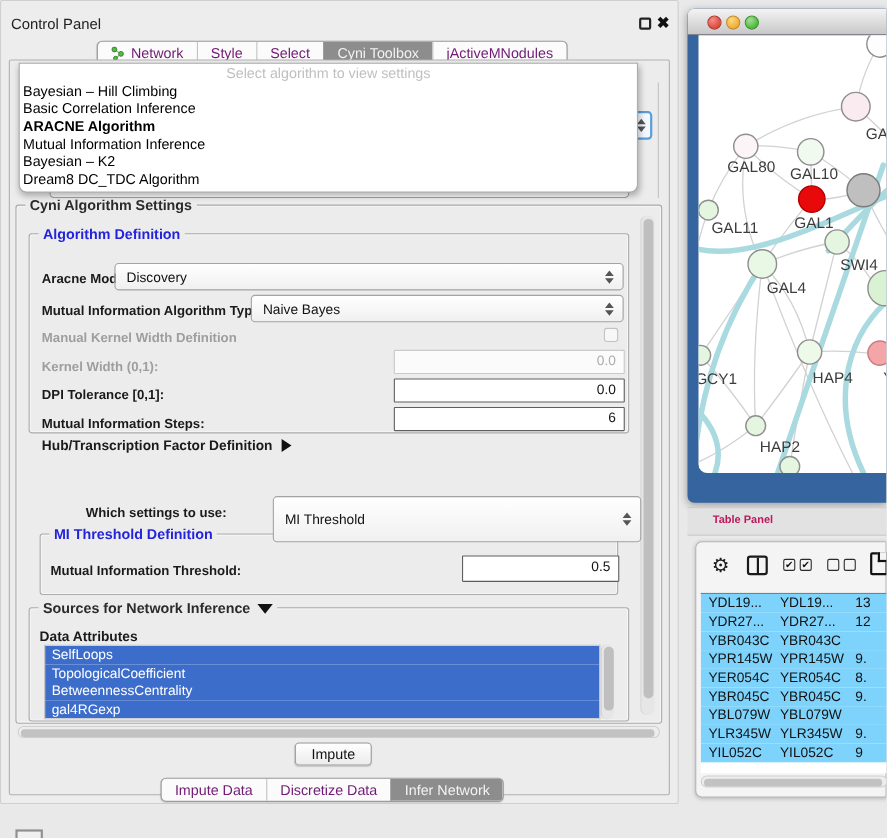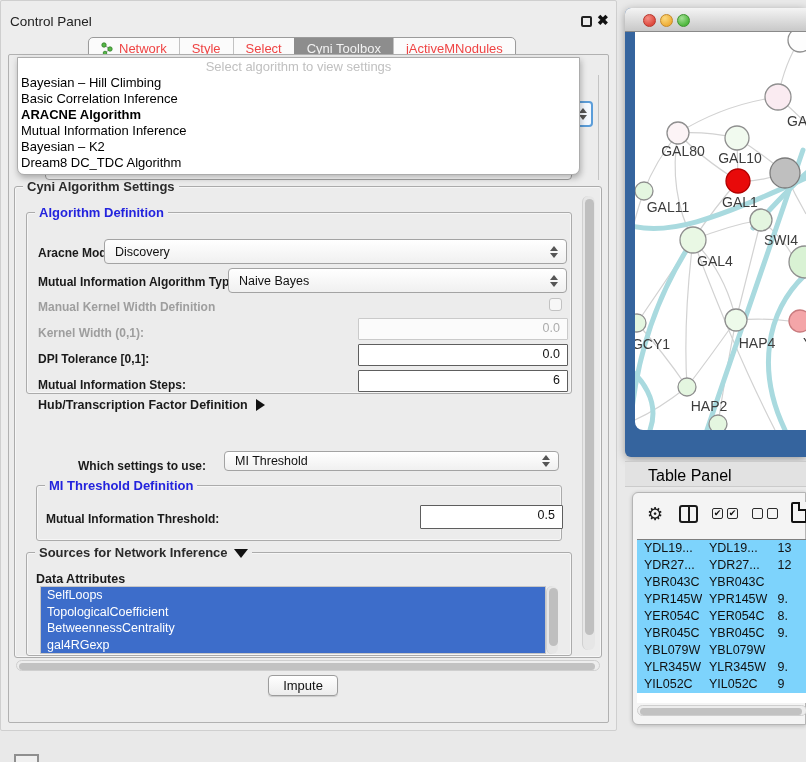--- a/index.html
+++ b/index.html
@@ -10,21 +10,21 @@
 
   
   .cpanel { left:0; top:7; width:617px; height:731px; background:#EDEDED;
             border:1px solid #CFCFCF; border-radius:2px; }
   .cp-title { left:9px; top:13px; font-size:13.5px; color:#222; }
   .float-btn { left:580px; top:15px; width:11px; height:11px; border:2px solid #222; border-radius:2px; background:#EDEDED; }
   .close-btn { left:596px; top:11px; font-size:14px; font-weight:bold; color:#111; }
 
   .segbar { display:inline-flex; height:23px; border:1px solid #9B9B9B; border-radius:5px;
             overflow:hidden; background:#FBFBFB; box-shadow:0 1px 1px rgba(0,0,0,.12); }
-  .seg { display:flex; align-items:center; padding:0 12px; font-size:13px; color:#ef4444;
+  .seg { display:flex; align-items:center; padding:0 12px; font-size:13px; color:#701a75;
          border-left:1px solid #C2C2C2; white-space:nowrap; }
   .seg:first-child { border-left:none; }
   .seg.sel { background:#8D8D8D; color:#F2F2F2; border-left-color:#8D8D8D; }
 
   .content { left:8px; top:60px; width:601px; height:669px; background:#ECECEC;
              border:1px solid #B1B1B1; border-radius:2px; }
 
   
   .popup { left:17px; top:57px; width:563px; background:#FFFFFF; border:1px solid #ACACAC;
            border-radius:0 0 7px 7px; box-shadow:1px 3px 6px rgba(0,0,0,.28); z-index:30; padding-bottom:3px; }
@@ -82,21 +82,21 @@
   .light { position:absolute; top:5.5px; width:13px; height:13px; border-radius:50%; }
   .light.red    { background:radial-gradient(circle at 35% 30%, #F58D84, #DD4A3E 70%); border:1px solid #B8362C; }
   .light.yellow { background:radial-gradient(circle at 35% 30%, #FBD97E, #EFAE38 70%); border:1px solid #C4892A; }
   .light.green  { background:radial-gradient(circle at 35% 30%, #A4DF96, #4FB83E 70%); border:1px solid #3E9330; }
   .canvas { position:absolute; left:10px; top:24px; width:171px; height:398px; background:#FFFFFF;
             border-radius:0 0 0 8px; overflow:hidden; }
 
   
   .tp-strip { left:625px; top:461px; width:181px; height:26px; background:#E2E2E2;
               border-top:1px solid #CBCBCB; border-bottom:1px solid #CBCBCB; }
-  .tp-strip span { position:absolute; left:23px; top:5px; font-size:16px; color:#000000; }
+  .tp-strip span { position:absolute; left:23px; top:5px; font-size:10px; color:#be185d;font-weight:bold; }
   .tblwin { left:632px; top:492px; width:174px; height:233px; background:#F4F4F4;
             border:1px solid #B5B5B5; border-radius:6px 0 0 6px; box-shadow:0 1px 4px rgba(0,0,0,.2); }
   .gear { position:absolute; left:14px; top:10px; font-size:18px; color:#1C1C1C; line-height:22px; }
   .ic-cols { position:absolute; left:46px; top:12px; width:19px; height:18px; border:2px solid #1A1A1A; border-radius:3px; }
   .ic-cols::after { content:""; position:absolute; left:6.5px; top:0; width:2px; height:14px; background:#1A1A1A; }
   .cb { position:absolute; top:15px; width:11px; height:11px; border:1.5px solid #2B2B2B; border-radius:2px;
         font-size:9px; line-height:9px; text-align:center; color:#111; }
   .ic-page { position:absolute; left:158px; top:9px; width:16px; height:21px; border:2px solid #111; border-radius:2px; background:#F4F4F4; }
   .ic-page::after { content:""; position:absolute; right:-2px; top:-2px; width:7px; height:7px;
                     background:#F4F4F4; border-left:2px solid #111; border-bottom:2px solid #111; }
@@ -208,21 +208,21 @@
   <span class="lbl" style="left:38px; top:352px;">DPI Tolerance [0,1]:</span>
   <div class="field" style="left:358px; top:344px; width:210px; height:22px;">0.0</div>
   <span class="lbl" style="left:38px; top:378px;">Mutual Information Steps:</span>
   <div class="field" style="left:358px; top:370px; width:210px; height:22px;">6</div>
 
   <div class="abs" style="left:38px; top:398px; font-size:12.5px; font-weight:bold;">
     <span>Hub/Transcription Factor Definition</span><span class="arrow-right"></span>
   </div>
 
   <span class="lbl" style="left:78px; top:459px;">Which settings to use:</span>
-  <div class="abs combo" style="left:224px; top:451px; width:335px; height:20px;">
+  <div class="abs combo" style="left:248px; top:451px; width:335px; height:42px;">
     <span>MI Threshold</span>
     <span class="spin">
         <span class="tri-up"></span>
         <span class="tri-dn"></span>
       </span>
   </div>
   <div class="abs grp" style="left:36px; top:485px; width:526px; height:56px;">
     <span class="grp-ttl blue">MI Threshold Definition</span>
   </div>
   <span class="lbl" style="left:46px; top:512px;">Mutual Information Threshold:</span>
@@ -241,20 +241,31 @@
   <div class="abs vsb" style="left:546px; top:586px; width:12px; height:68px;">
     <span class="thumb" style="top:2px; height:58px;"></span>
   </div>
 
   <div class="abs hsb" style="left:16px; top:660px; width:584px; height:11px;">
     <span class="thumb" style="left:2px; width:576px;"></span>
   </div>
 
   <div class="abs btn" style="left:268px; top:675px; width:70px; height:21px;">Impute</div>
 
+  <div class="abs segbar" style="left:146px; top:707px; height:22px;">
+    <div class="seg">
+        <span>Impute Data</span>
+      </div>
+    <div class="seg">
+        <span>Discretize Data</span>
+      </div>
+    <div class="seg sel">
+        <span>Infer Network</span>
+      </div>
+  </div>
 
   <div class="abs" style="left:14px; top:754px; width:25px; height:12px; border:2px solid #8F8F8F; background:#F0F0F0;"></div>
 
   <div class="abs netwin">
     <div class="net-titlebar">
       <span class="light red" style="left:18px;"></span>
       <span class="light yellow" style="left:35px;"></span>
       <span class="light green" style="left:52px;"></span>
     </div>
     <div class="canvas">

